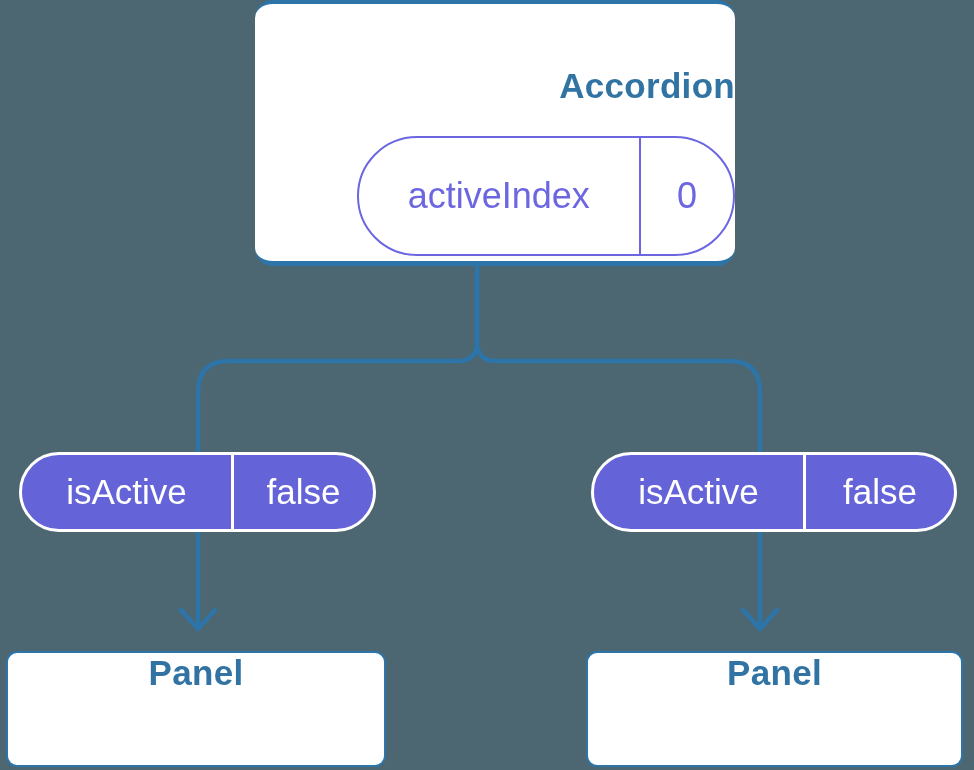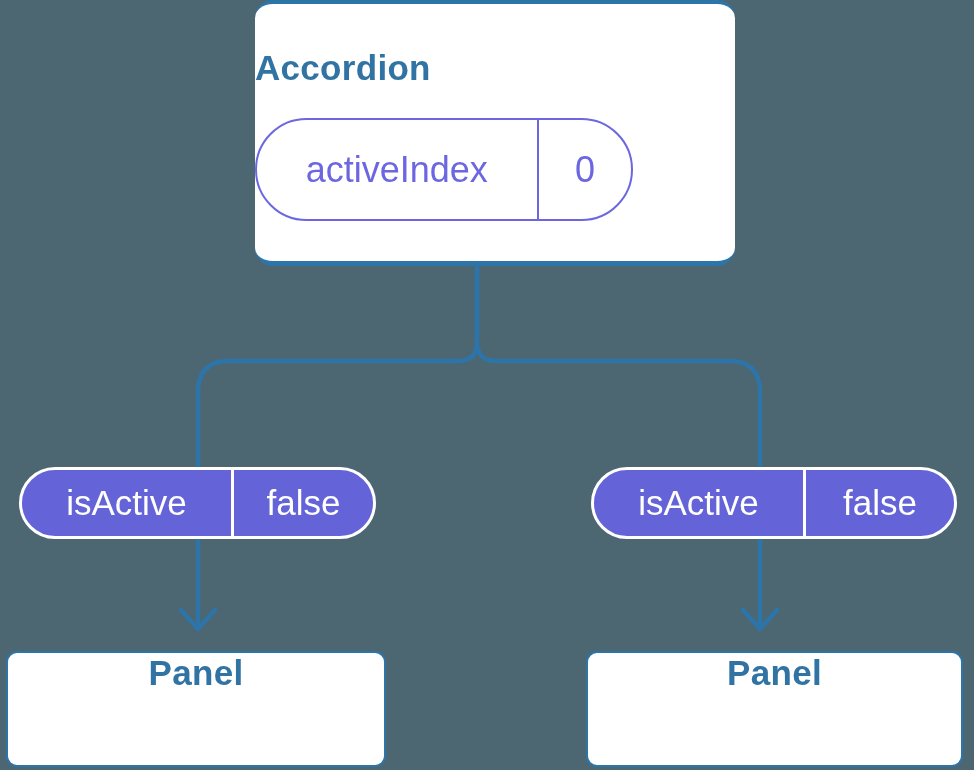--- a/index.html
+++ b/index.html
@@ -33,33 +33,33 @@
     position: absolute;
     left: 255px; top: 0px;
     width: 480px; height: 266px;
     box-sizing: border-box;
     background: var(--card-background, #fff);
     border-top: 4px solid var(--connector, #2d74a9);
     border-bottom: 5px solid var(--connector, #2d74a9);
     border-radius: 18px;
     display: flex;
     flex-direction: column;
-    align-items: flex-start;
-    padding-top: 46px;
+    align-items: flex-end;
+    padding-top: 64px;
   }
   .root-title {
     font-size: 35px;
     font-weight: 700;
     letter-spacing: 0.3px;
     color: var(--component-text, #3173a2);
     line-height: 1;
   }
   .state-pill {
     margin-top: 33px;
-    width: 378px; height: 103px;
+    width: 378px; height: 120px;
     box-sizing: border-box;
     background: var(--card-background, #fff);
     border: 2.5px solid var(--state-accent, #6c67e1);
     border-radius: 60px;
     display: flex;
     align-items: stretch;
     overflow: hidden;
     color: var(--state-accent, #6c67e1);
     font-size: 36px;
   }
@@ -75,22 +75,22 @@
   }
   .state-value {
     width: 92px;
     display: flex;
     align-items: center;
     justify-content: center;
   }
   
   .prop-pill {
     position: absolute;
-    top: 467px;
-    height: 72px;
+    top: 452px;
+    height: 80px;
     box-sizing: border-box;
     background: var(--pill-fill, #6563d8);
     border: 3px solid #ffffff;
     border-radius: 60px;
     display: flex;
     align-items: stretch;
     overflow: hidden;
     color: var(--pill-text, #ffffff);
     font-size: 35px;
   }

